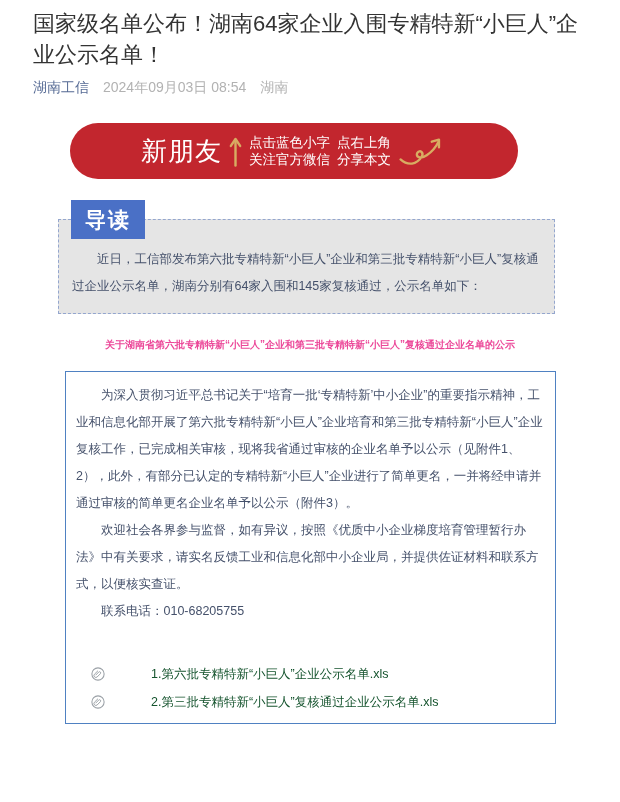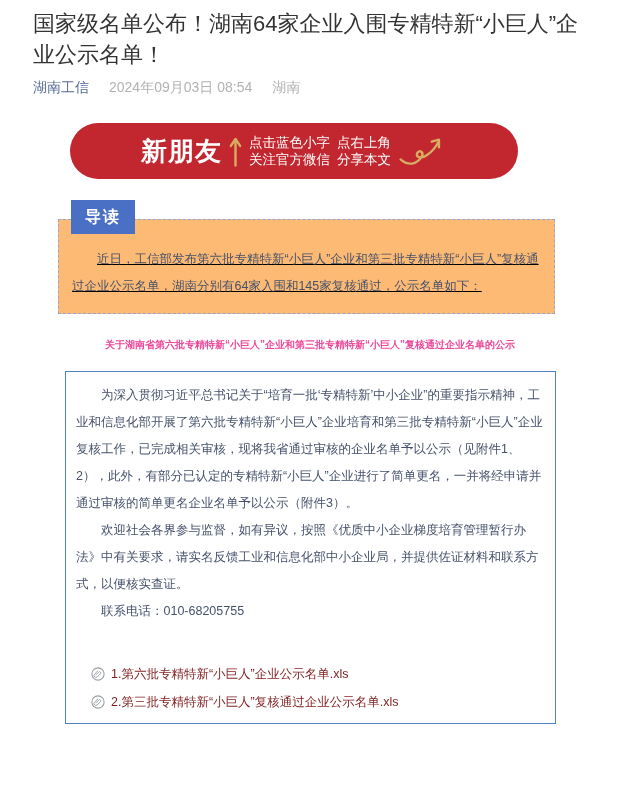--- a/index.html
+++ b/index.html
@@ -18,42 +18,42 @@
     margin: 8px 33px 0;
     font-size: 22px;
     font-weight: 400;
     color: #333333;
     line-height: 1.42;
   }
   .byline {
     margin: 9px 33px 0;
     display: flex;
     align-items: center;
-    gap: 20px;
+    gap: 14px;
     font-size: 14px;
   }
   .account-link { color: #576b95; text-decoration: none; cursor: pointer; }
   .byline .meta { color: #b2b2b2; }
 
   
   .banner {
     margin: 26px 0 0 70px;
     width: 448px;
     height: 56px;
     background: #c2262e;
     border-radius: 29px;
     display: flex;
     align-items: center;
     justify-content: center;
     gap: 7px;
     color: #ffffff;
   }
   .banner .big {
     font-size: 26px;
-    font-weight: 700;
+    font-weight: 400;
     letter-spacing: 1px;
     white-space: nowrap;
   }
   .banner .duo {
     font-size: 13.5px;
     font-weight: 500;
     line-height: 1.32;
     white-space: nowrap;
   }
   .banner .duo span { display: block; }
@@ -65,31 +65,30 @@
     position: relative;
     margin: 40px 0 0 58px;
     width: 497px;
   }
   .intro-badge {
     position: absolute;
     top: -19px;
     left: 13px;
     background: #4a70c6;
     color: #ffffff;
-    font-size: 16px;
+    font-size: 21px;
     font-weight: 700;
     letter-spacing: 2px;
     padding: 9px 14px;
     line-height: 1;
   }
   .intro-box {
     border: 1px dashed #94a6ce;
-    background: #fdba74;
+    background: #e5e5e5;
     padding: 26px 13px 13px;
-    text-decoration: underline;
   }
   .intro-box p {
     margin: 0;
     font-size: 12.5px;
     line-height: 27px;
     color: #45516b;
     text-indent: 2em;
   }
 
   
@@ -127,21 +126,21 @@
   }
   .attach-item {
     display: flex;
     align-items: center;
     gap: 6px;
     margin: 11px 0 0 15px;
     font-size: 12.5px;
     color: #45516b;
     line-height: 17px;
   }
-  .attach-item a { color: #7f1d1d; text-decoration: none; cursor: pointer; }
+  .attach-item a { color: #14532d; text-decoration: none; cursor: pointer; margin-left: 40px; }
   .attach-item svg { flex: 0 0 auto; display: block; }
 </style>
 </head>
 <body>
 
 <div class="page">
 
   <h1 class="article-title">国家级名单公布！湖南64家企业入围专精特新“小巨人”企业公示名单！</h1>
 
   <div class="byline">

